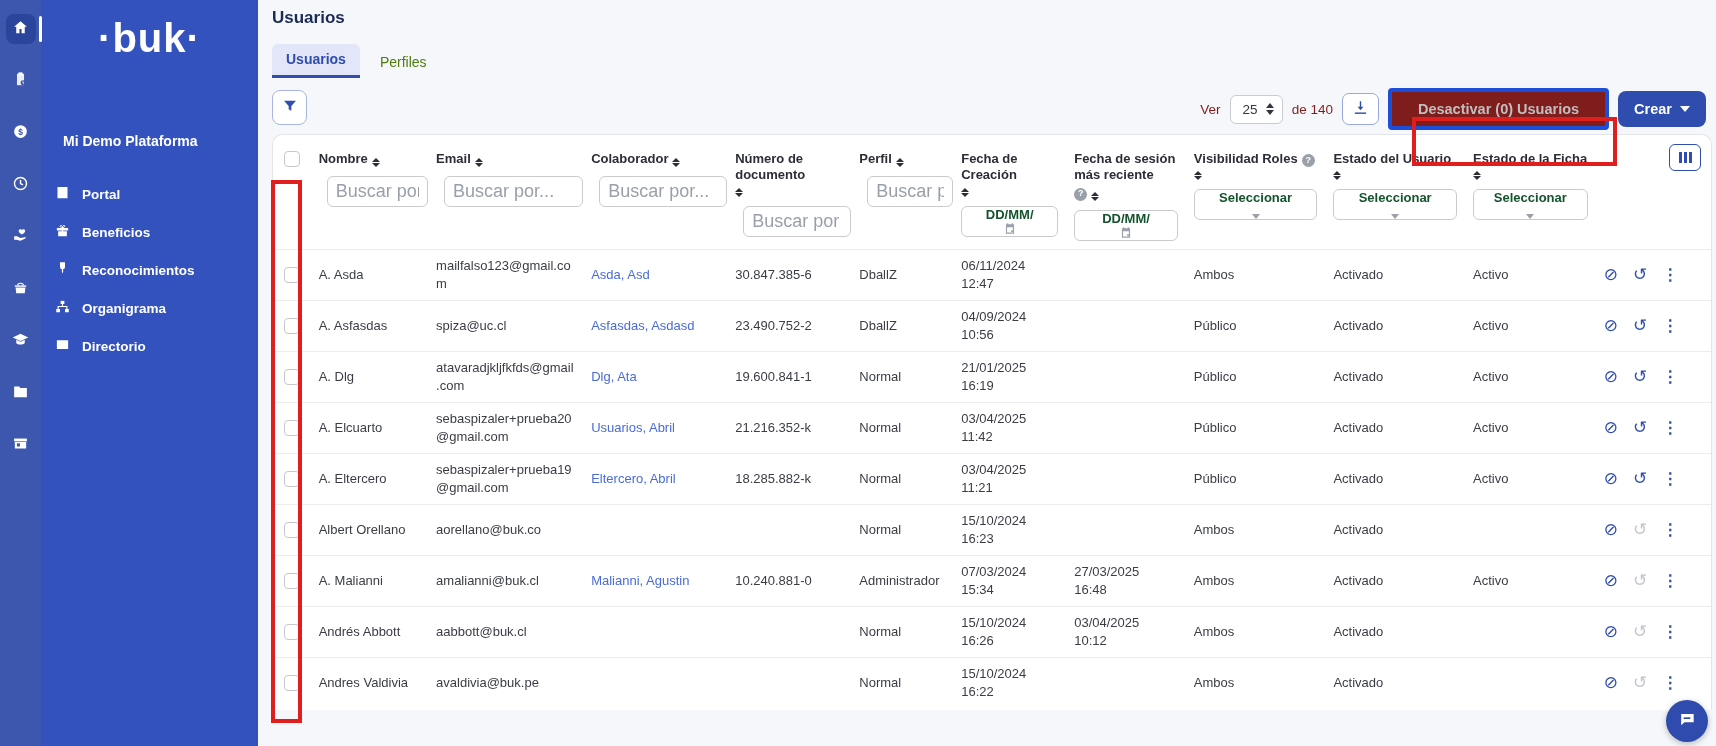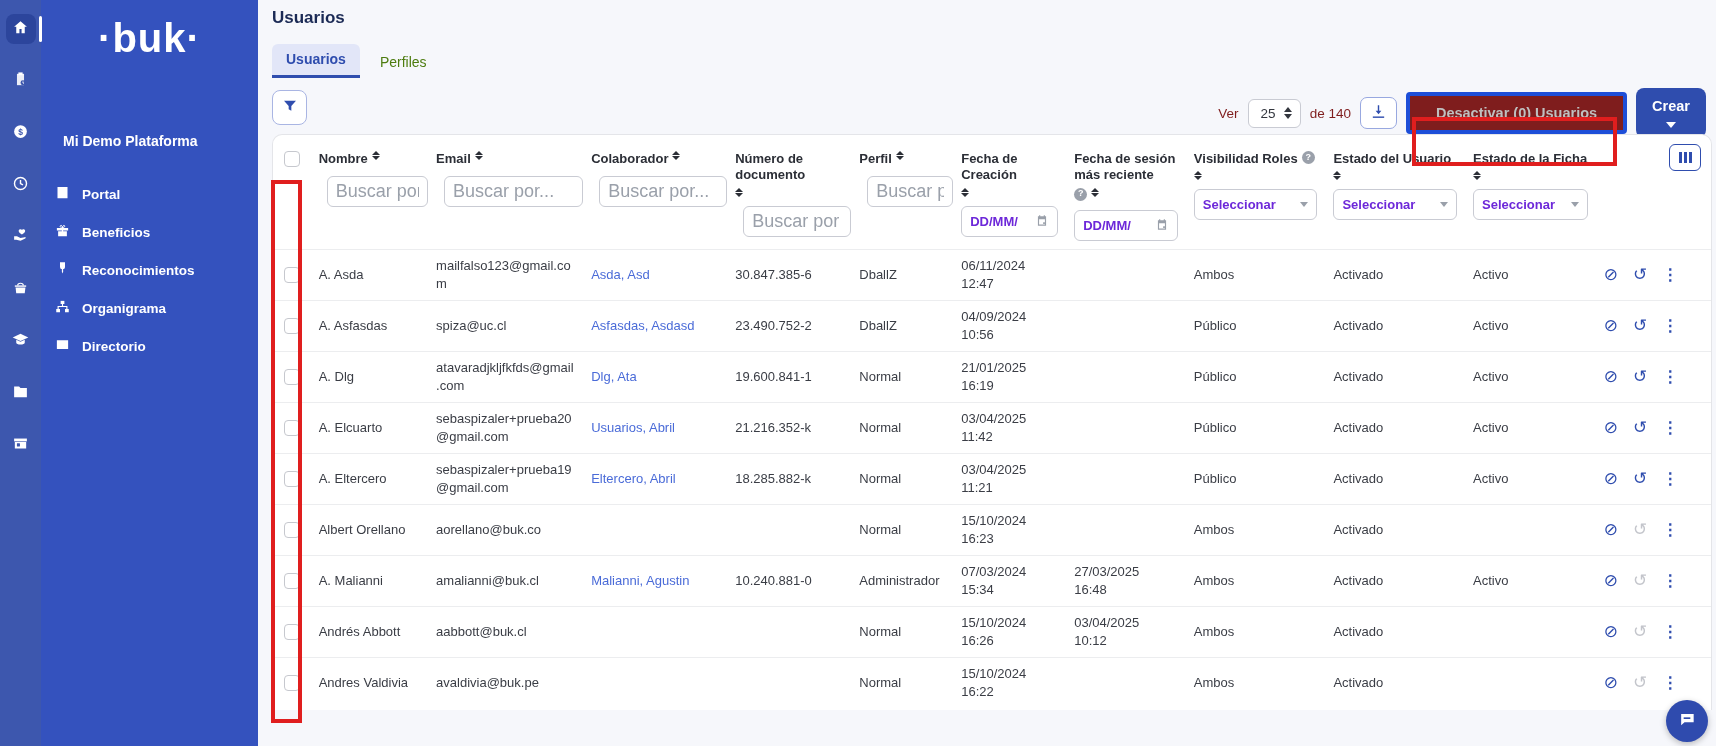--- a/index.html
+++ b/index.html
@@ -60,59 +60,59 @@
   .updown .up { border-bottom:5px solid #33363E; }
   .updown .dn { border-top:5px solid #33363E; }
   .download-btn { width:37px; height:32px; border:1px solid #98A8E0; background:#fff;
     border-radius:7px; display:flex; align-items:center; justify-content:center;
     cursor:pointer; }
   .disable-btn { border:4px solid #1d4ed8; background:#7f1d1d; color:#BFBFBF;
     font-size:14.5px; font-weight:bold; border-radius:4px; padding:9px 26px;
     cursor:default; white-space:nowrap; }
   .create-btn { background:#2F4DAE; color:#fff; font-size:14.5px; font-weight:bold;
     border:none; border-radius:8px; padding:10px 16px; display:flex; gap:8px;
-    align-items:center; cursor:pointer;flex-direction:column; }
+    align-items:center; cursor:pointer; }
   .caret-down { width:0; height:0; border-left:5px solid transparent;
     border-right:5px solid transparent; border-top:6px solid #fff; }
 
   
   .card { margin-top:2px; background:#fff; border:1px solid #E4E5E9;
     border-bottom:none; border-radius:10px 10px 0 0; position:relative;
     height:576px; overflow:hidden; }
   .cols-btn { position:absolute; top:9px; right:10px; width:32px; height:27px;
     border:1px solid #2F4DAE; border-radius:6px; background:#fff; display:flex;
     align-items:center; justify-content:center; gap:2px; cursor:pointer; }
   .cols-btn i { width:3px; height:11px; background:#2F4DAE; display:block; }
 
   table { border-collapse:collapse; table-layout:fixed; width:1438px; }
   col.c-check{width:34px;} col.c-nombre{width:106px;} col.c-email{width:140px;}
   col.c-colab{width:130px;} col.c-num{width:112px;} col.c-perfil{width:92px;}
   col.c-fcre{width:102px;} col.c-fses{width:108px;} col.c-vis{width:126px;}
   col.c-eu{width:126px;} col.c-ef{width:118px;} col.c-act{width:104px;}
 
   thead th { text-align:left; vertical-align:top; padding:16px 8px 8px 8px; }
   .col-label { font-size:13px; font-weight:bold; color:#2B2E36; display:flex;
-    align-items:flex-start; gap:4px; line-height:1.25; flex-wrap:wrap; }
+    align-items:flex-end; gap:4px; line-height:1.25; flex-wrap:wrap; }
   .sort { display:inline-flex; flex-direction:column; gap:1px; cursor:pointer; }
   .sort i { width:0; height:0; border-left:4px solid transparent;
     border-right:4px solid transparent; display:block; }
   .sort .up { border-bottom:4px solid #2B2E36; }
   .sort .dn { border-top:4px solid #2B2E36; }
   .info { width:13px; height:13px; border-radius:50%; background:#9AA0AA;
     color:#fff; font-size:9px; font-weight:bold; display:inline-flex;
     align-items:center; justify-content:center; }
   .col-filter { margin-top:9px; }
   .filter-input { width:100%; height:31px; border:1px solid #C9CBD3;
     border-radius:6px; padding:0 8px; font-size:18px; color:#444;
     font-family:"Liberation Sans", sans-serif; background:#fff;margin-left:8px; }
   .filter-input::placeholder { color:#9AA0AA; }
   .filter-fake { width:100%; height:31px; border:1px solid #C9CBD3;
-    border-radius:6px; padding:8px 8px; font-size:13px; color:#6d28d9;
+    border-radius:6px; padding:0 8px; font-size:13px; color:#14532d;
     background:#fff; display:flex; align-items:center; justify-content:space-between;
-    cursor:pointer; }
+    cursor:pointer;flex-direction:column; }
   .sel-caret { width:0; height:0; border-left:4px solid transparent;
     border-right:4px solid transparent; border-top:5px solid #9AA0AA; }
 
   tbody td { font-size:13px; color:#3A3D45; padding:6px 8px; height:51px;
     border-top:1px solid #ECEDEF; vertical-align:middle; line-height:1.35;
     word-wrap:break-word; overflow-wrap:anywhere; }
   .link { color:#4A6BD8; cursor:pointer; }
   .chk { appearance:none; -webkit-appearance:none; width:16px; height:16px;
     border:1.5px solid #C6C8CE; border-radius:4px; background:#fff; cursor:pointer;
     display:block; margin:0 auto; }

